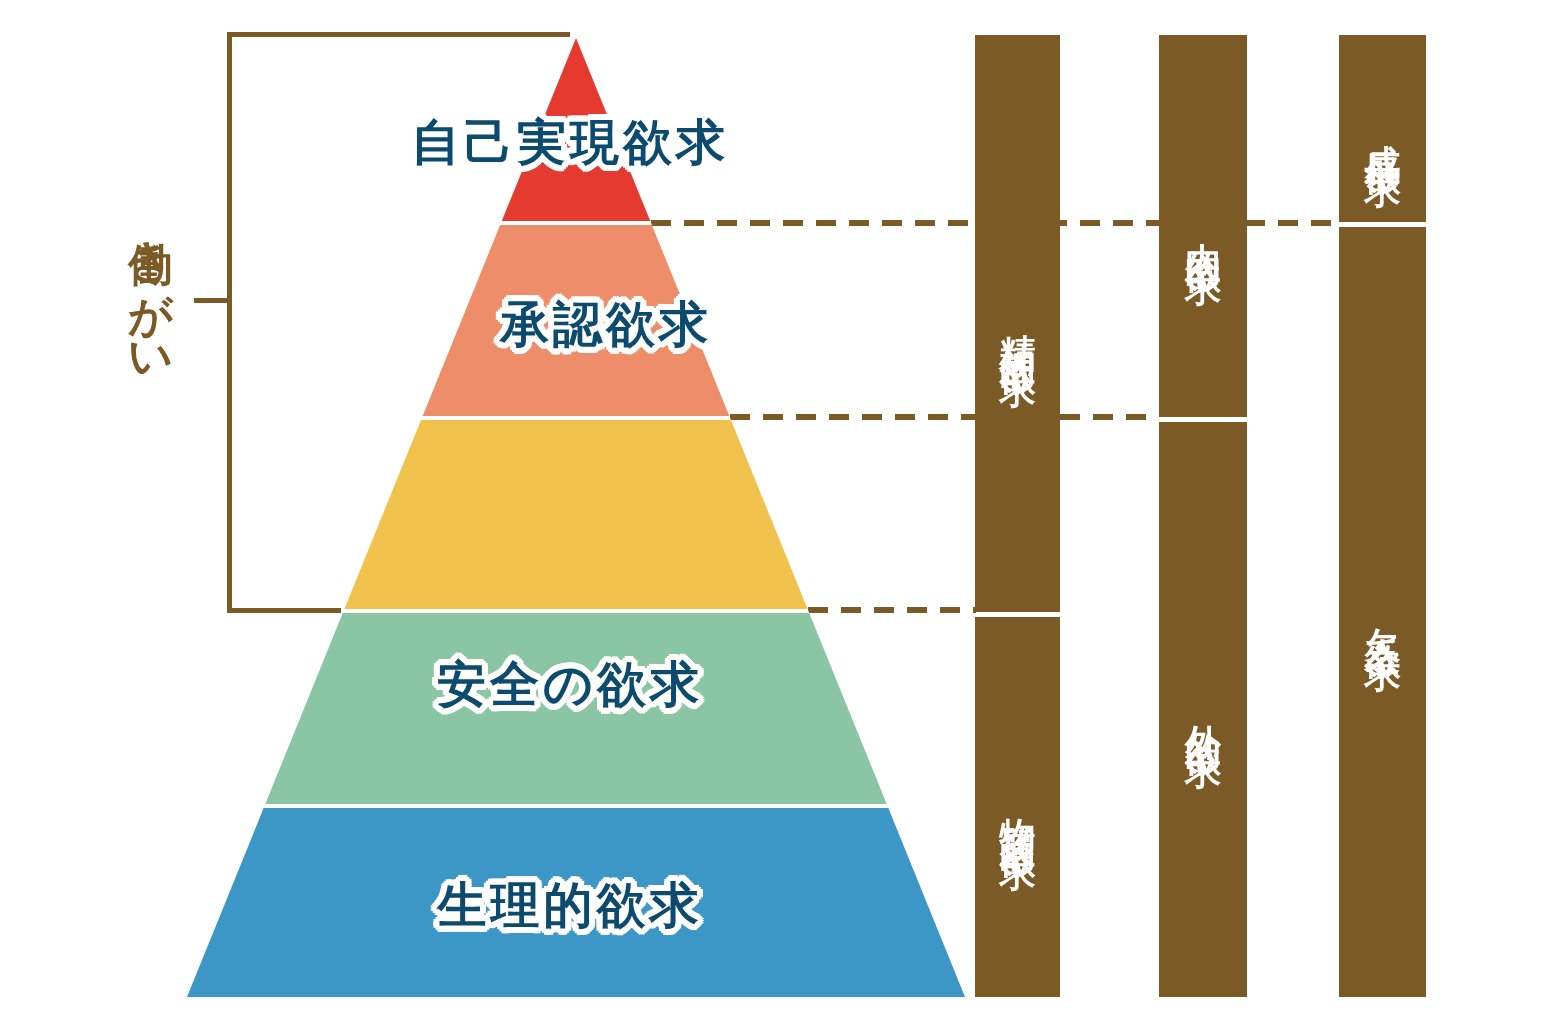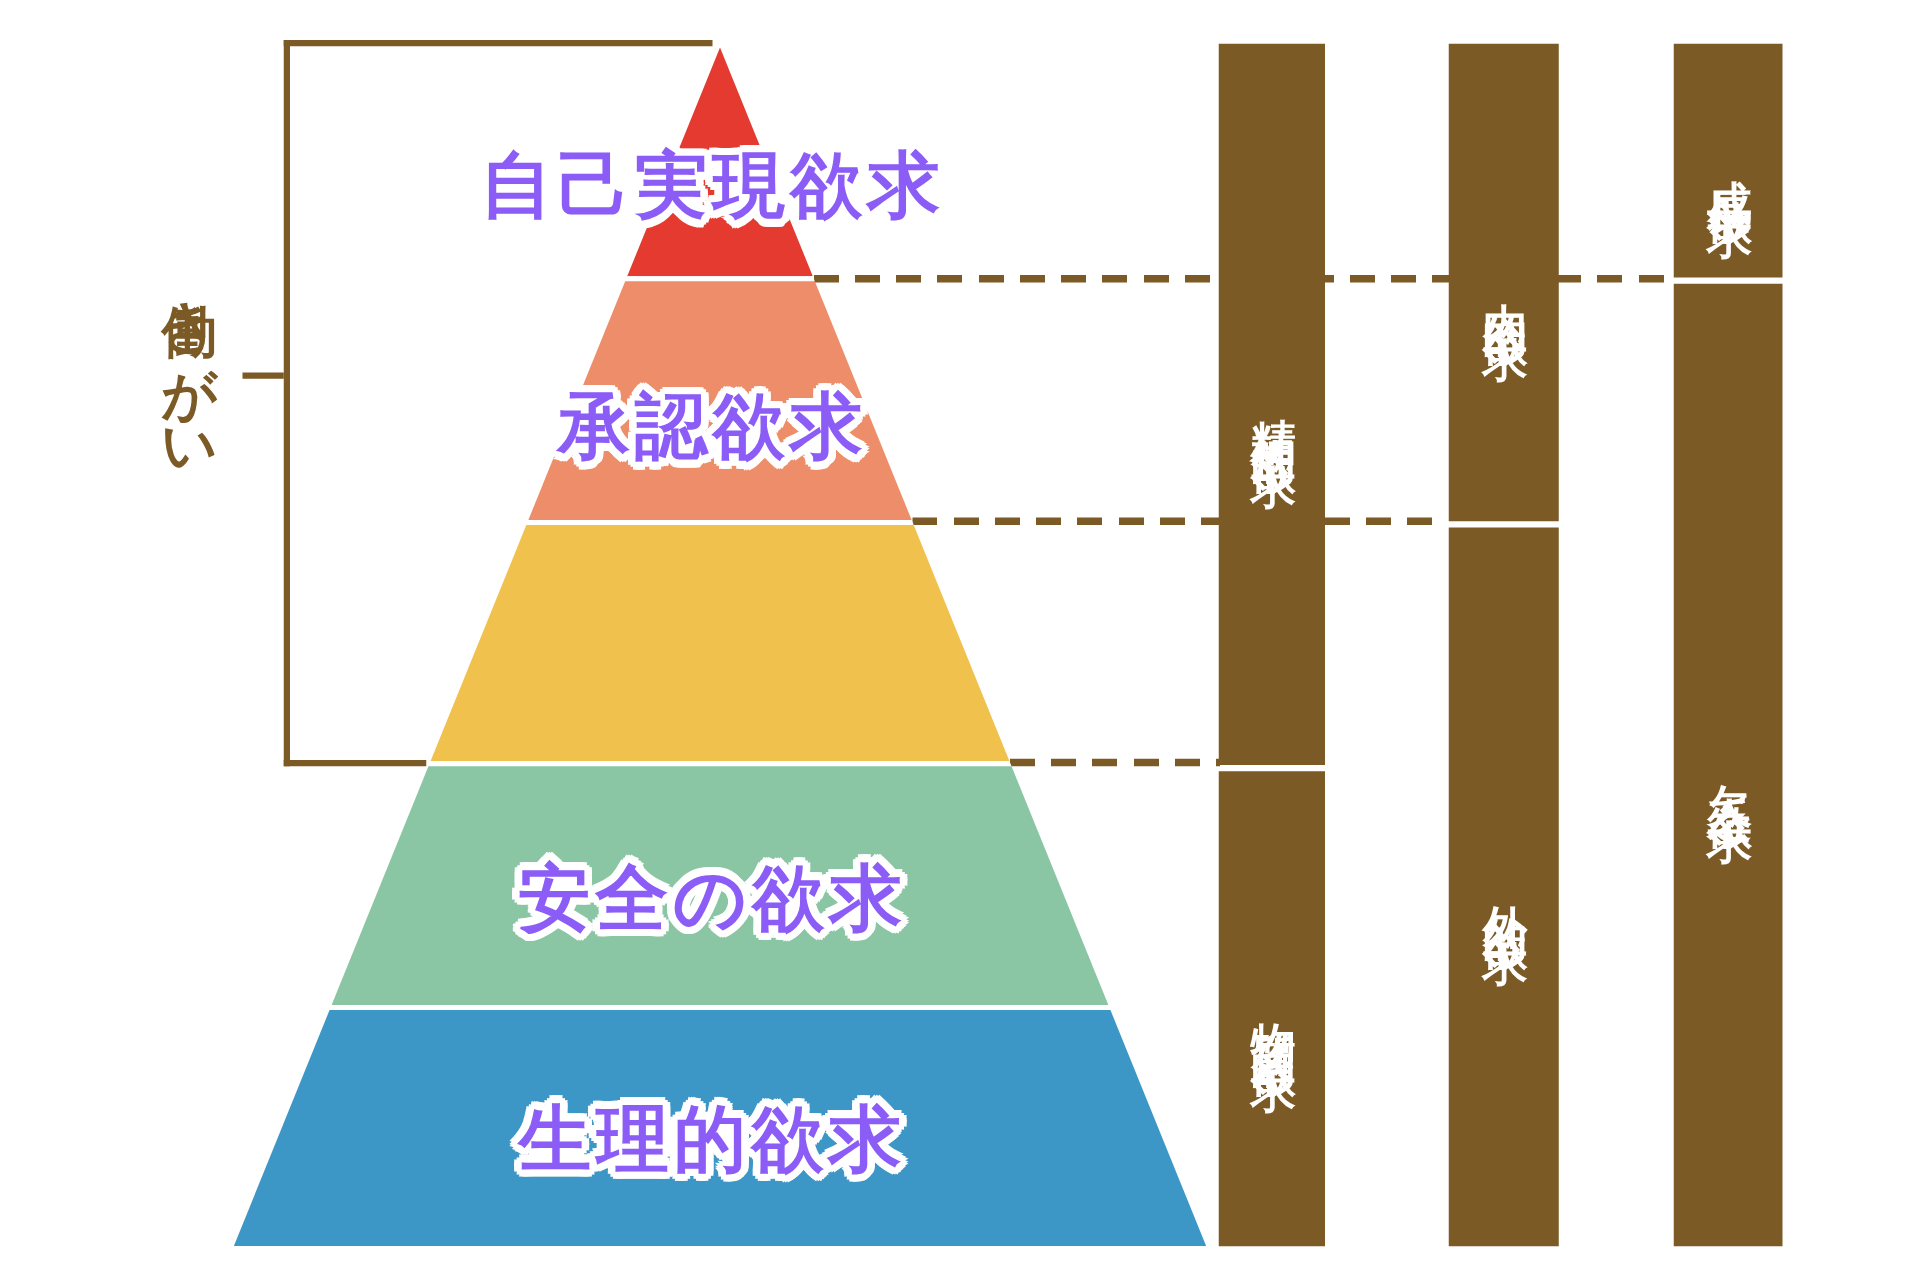--- a/index.html
+++ b/index.html
@@ -34,21 +34,21 @@
   .band.sep{height:4px;background:#ffffff;}
   .band.red{height:183px;background:#e43a2f;}
   .band.salmon{height:191px;background:#ee8d69;}
   .band.yellow{height:189px;background:#f1c14d;}
   .band.green{height:191px;background:#8bc6a4;}
   .band.blue{height:189px;background:#3c96c6;}
   
   .level-label{
     position:absolute;left:570px;transform:translateX(-50%);
     z-index:3;white-space:nowrap;
-    font-size:58px;font-weight:bold;color:#8b5cf6;letter-spacing:4px;
+    font-size:49px;font-weight:bold;color:#0c4a6e;letter-spacing:4px;
     text-shadow:
       0 6px 0 #fff,0 -6px 0 #fff,6px 0 0 #fff,-6px 0 0 #fff,
       4px 4px 0 #fff,-4px 4px 0 #fff,4px -4px 0 #fff,-4px -4px 0 #fff,
       2px 6px 0 #fff,-2px 6px 0 #fff,2px -6px 0 #fff,-2px -6px 0 #fff,
       6px 2px 0 #fff,-6px 2px 0 #fff,6px -2px 0 #fff,-6px -2px 0 #fff;
   }
   
   .bar-seg{
     position:absolute;background:#7b5a26;z-index:2;
     display:flex;align-items:center;justify-content:center;
@@ -82,22 +82,22 @@
     <div class="band salmon"></div>
     <div class="band sep"></div>
     <div class="band yellow"></div>
     <div class="band sep"></div>
     <div class="band green"></div>
     <div class="band sep"></div>
     <div class="band blue"></div>
   </div>
 
   <div class="level-label" style="top:110px;">自己実現欲求</div>
-  <div class="level-label" style="top:303px;">承認欲求</div>
-  <div class="level-label" style="top:680px;">安全の欲求</div>
+  <div class="level-label" style="top:292px;margin-left:36px;">承認欲求</div>
+  <div class="level-label" style="top:652px;">安全の欲求</div>
   <div class="level-label" style="top:873px;">生理的欲求</div>
 
   <div class="bar-seg" style="left:975px;top:35px;width:85px;height:577px;">
     <span class="bar-text">精神的欲求</span>
   </div>
   <div class="bar-seg" style="left:975px;top:617px;width:85px;height:380px;">
     <span class="bar-text">物質的欲求</span>
   </div>
 
   <div class="bar-seg" style="left:1159px;top:35px;width:88px;height:382px;">

